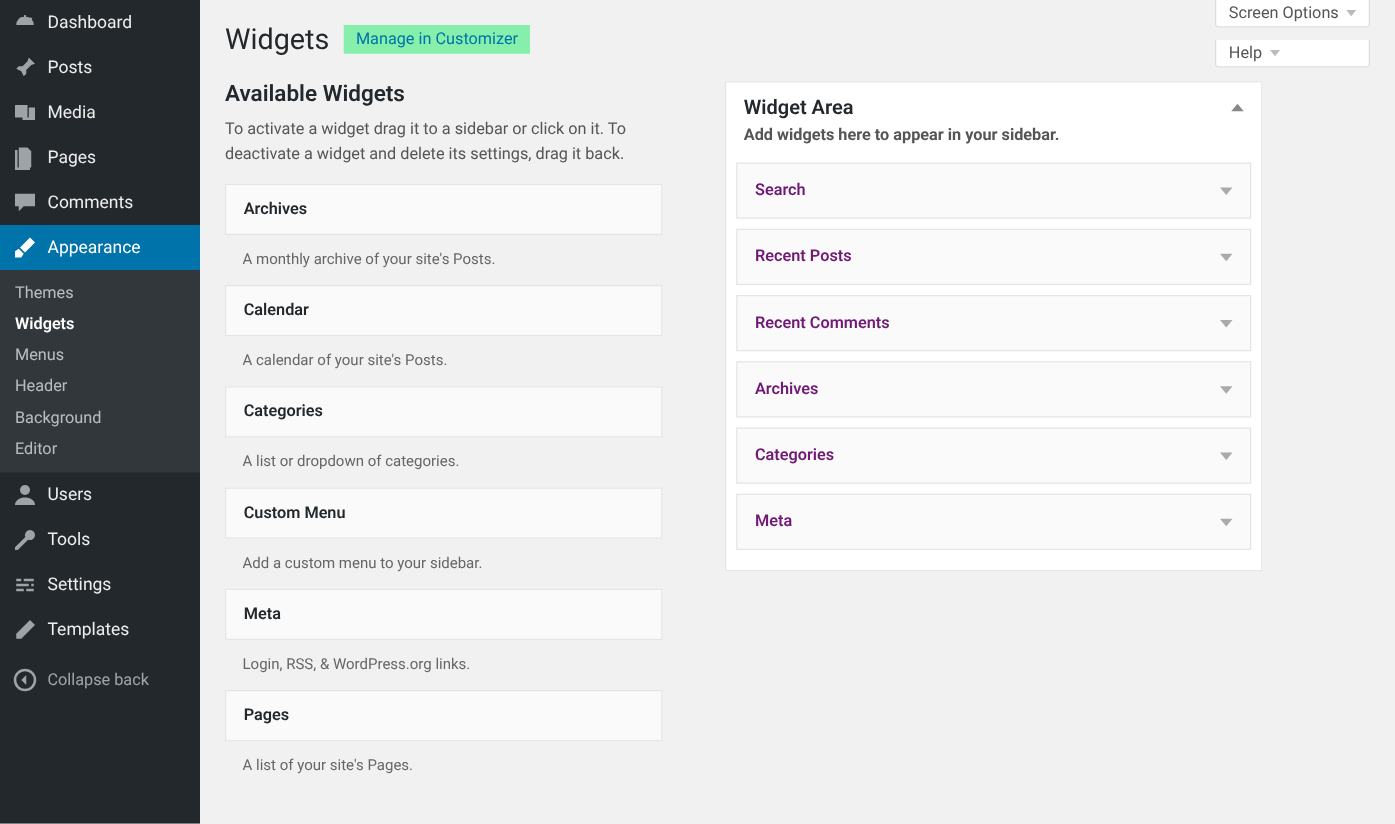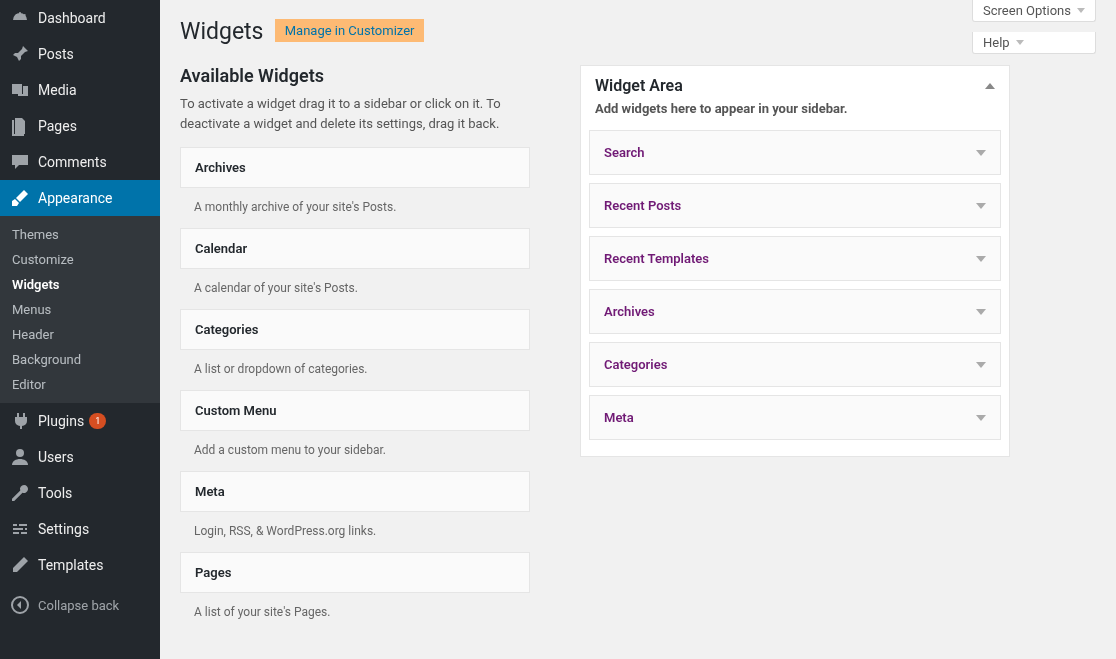--- a/index.html
+++ b/index.html
@@ -126,21 +126,21 @@
   }
   h1.page-title {
     font-size: 23px;
     font-weight: 400;
     color: #23282d;
     padding-top: 18px;
     display: inline-block;
   }
   .manage-link {
     color: #0073aa;
-    background: #fdba74;
+    background: #86efac;
     padding: 4px 10px;
     font-size: 13px;
     margin-left: 8px;
     vertical-align: 4px;
     cursor: pointer;
     display: inline-block;
   }
   .cols {
     display: flex;
     gap: 50px;
@@ -281,37 +281,27 @@
     <span class="icon">
         <svg viewBox="0 0 20 20" fill="currentColor">
           <path d="M14 2l4 4-8 8-4-4zM5 11l4 4-2 3H2v-5z"></path>
         </svg>
       </span>
     <span>Appearance</span>
   </div>
 
   <div class="submenu">
     <div class="submenu-item">Themes</div>
-    <div class="submenu-item">Customize</div>
     <div class="submenu-item current">Widgets</div>
     <div class="submenu-item">Menus</div>
     <div class="submenu-item">Header</div>
     <div class="submenu-item">Background</div>
     <div class="submenu-item">Editor</div>
   </div>
 
-  <div class="menu-item">
-    <span class="icon">
-        <svg viewBox="0 0 20 20" fill="currentColor">
-          <path d="M7 2v4H5v4a5 5 0 005 5v3h2v-3a5 5 0 005-5V6h-2V2h-2v4H9V2z"></path>
-        </svg>
-      </span>
-    <span>Plugins</span>
-    <span class="badge">1</span>
-  </div>
 
   <div class="menu-item">
     <span class="icon">
         <svg viewBox="0 0 20 20" fill="currentColor">
           <circle cx="10" cy="6" r="4"></circle>
           <path d="M2 18c0-4 4-6 8-6s8 2 8 6z"></path>
         </svg>
       </span>
     <span>Users</span>
   </div>
@@ -405,21 +395,21 @@
 
           <div class="placed-widget">
             <span class="title">Search</span>
             <span class="caret-dn"></span>
           </div>
           <div class="placed-widget">
             <span class="title">Recent Posts</span>
             <span class="caret-dn"></span>
           </div>
           <div class="placed-widget">
-            <span class="title">Recent Templates</span>
+            <span class="title">Recent Comments</span>
             <span class="caret-dn"></span>
           </div>
           <div class="placed-widget">
             <span class="title">Archives</span>
             <span class="caret-dn"></span>
           </div>
           <div class="placed-widget">
             <span class="title">Categories</span>
             <span class="caret-dn"></span>
           </div>

